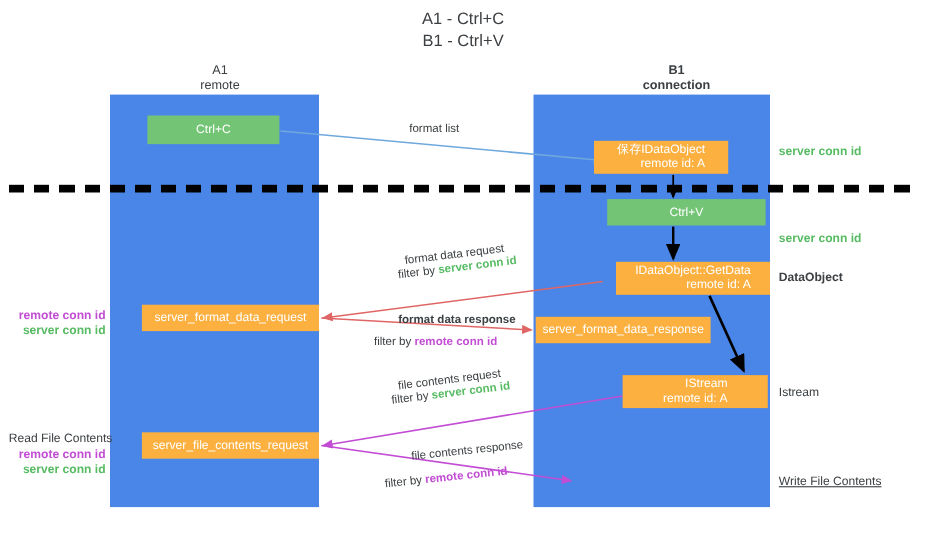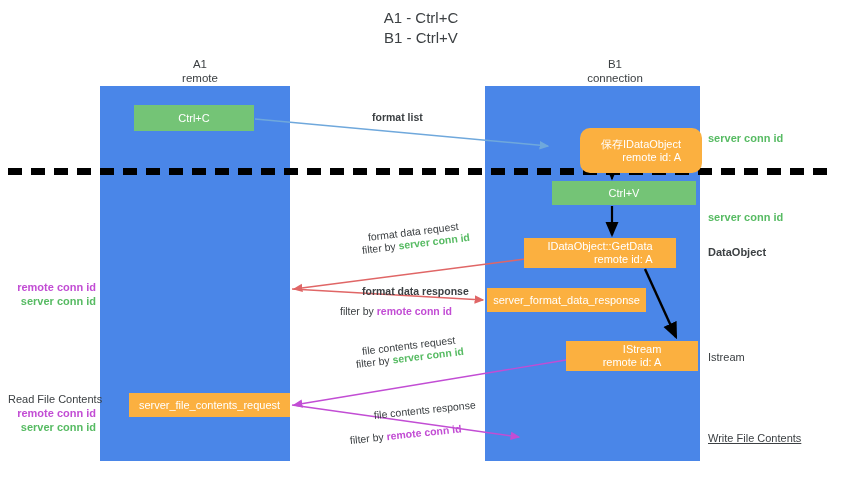--- a/index.html
+++ b/index.html
@@ -34,21 +34,21 @@
 
   
   .col-header {
     text-align: center;
     font-size: 11.5px;
     line-height: 14px;
     color: #3c4043;
     white-space: pre-line;
   }
   #header-a1 { left: 130px; top: 57px; width: 140px; }
-  #header-b1 { left: 540px; top: 57px; width: 150px; }
+  #header-b1 { left: 540px; top: 57px; width: 150px; font-weight: bold; }
 
   
   .lifeline {
     background: #4a86e8;
   }
   #lane-a1 { left: 100px;  top: 86px; width: 190px; height: 375px; }
   #lane-b1 { left: 485px;  top: 86px; width: 215px; height: 375px; }
 
   
   #divider {
@@ -69,23 +69,23 @@
     white-space: pre-line;
     display: flex;
     align-items: center;
     justify-content: center;
     padding: 2px 4px;
   }
   .box.green  { background: #74c476; }
   .box.orange { background: #fbb040; }
 
   #box-ctrlc   { left: 134px; top: 105px; width: 120px; height: 26px; }
-  #box-idata   { left: 580px; top: 128px; width: 122px; height: 45px; border-radius: 10px; }
+  #box-idata   { left: 540px; top: 128px; width: 122px; height: 30px; }
   #box-ctrlv   { left: 552px; top: 181px; width: 144px; height: 24px; }
-  #box-getdata { left: 524px; top: 238px; width: 152px; height: 30px; }
+  #box-getdata { left: 560px; top: 238px; width: 140px; height: 30px; }
   #box-istream { left: 566px; top: 341px; width: 132px; height: 30px; }
 
   #box-sfdreq  { left: 129px; top: 277px; width: 161px; height: 24px; }
   #box-sfdresp { left: 487px; top: 288px; width: 159px; height: 24px; }
   #box-sfcreq  { left: 129px; top: 393px; width: 161px; height: 24px; }
   #box-sfcresp { left: 523px; top: 425px; width: 161px; height: 24px; }
 
   
   .side-label {
     font-size: 11px;
@@ -109,21 +109,21 @@
   
   .caption {
     font-size: 10.5px;
     line-height: 13px;
     color: #3c4043;
     white-space: nowrap;
   }
   .caption .em-green   { color: #57bb63; font-weight: bold; }
   .caption .em-magenta { color: #c24dd4; font-weight: bold; }
 
-  #cap-formatlist { left: 372px; top: 111px; font-weight: bold; }
+  #cap-formatlist { left: 372px; top: 111px; }
 
   #cap-fdreq  { left: 368px; top: 231px; transform: rotate(-7deg); transform-origin: left center; }
   #cap-fdreq2 { left: 362px; top: 244px; transform: rotate(-7deg); transform-origin: left center; }
   #cap-fdresp { left: 362px; top: 285px; font-weight: bold; }
   #cap-fdresp2{ left: 340px; top: 305px; }
 
   #cap-fcreq  { left: 362px; top: 345px; transform: rotate(-7deg); transform-origin: left center; }
   #cap-fcreq2 { left: 356px; top: 358px; transform: rotate(-7deg); transform-origin: left center; }
   #cap-fcresp { left: 374px; top: 409px; transform: rotate(-6deg); transform-origin: left center; }
   #cap-fcresp2{ left: 350px; top: 434px; transform: rotate(-6deg); transform-origin: left center; }
@@ -188,20 +188,21 @@
 
   <div class="abs box green" id="box-ctrlc">Ctrl+C</div>
   <div class="abs box orange" id="box-idata">保存IDataObject
 remote id: A</div>
   <div class="abs box green" id="box-ctrlv">Ctrl+V</div>
   <div class="abs box orange" id="box-getdata">IDataObject::GetData
 remote id: A</div>
   <div class="abs box orange" id="box-istream">IStream
 remote id: A</div>
 
+  <div class="abs box orange" id="box-sfdreq">server_format_data_request</div>
   <div class="abs box orange" id="box-sfcreq">server_file_contents_request</div>
   <div class="abs box orange" id="box-sfdresp">server_format_data_response</div>
 
   <div class="abs side-label green-txt" id="lbl-server-1">server conn id</div>
   <div class="abs side-label green-txt" id="lbl-server-2">server conn id</div>
   <div class="abs side-label plain-txt" id="lbl-dataobject">DataObject</div>
   <div class="abs side-label plain-txt" id="lbl-istream">Istream</div>
   <div class="abs side-label plain-txt" id="lbl-writefile">Write File Contents</div>
 
   <div class="abs side-label" id="lbl-left-1">

